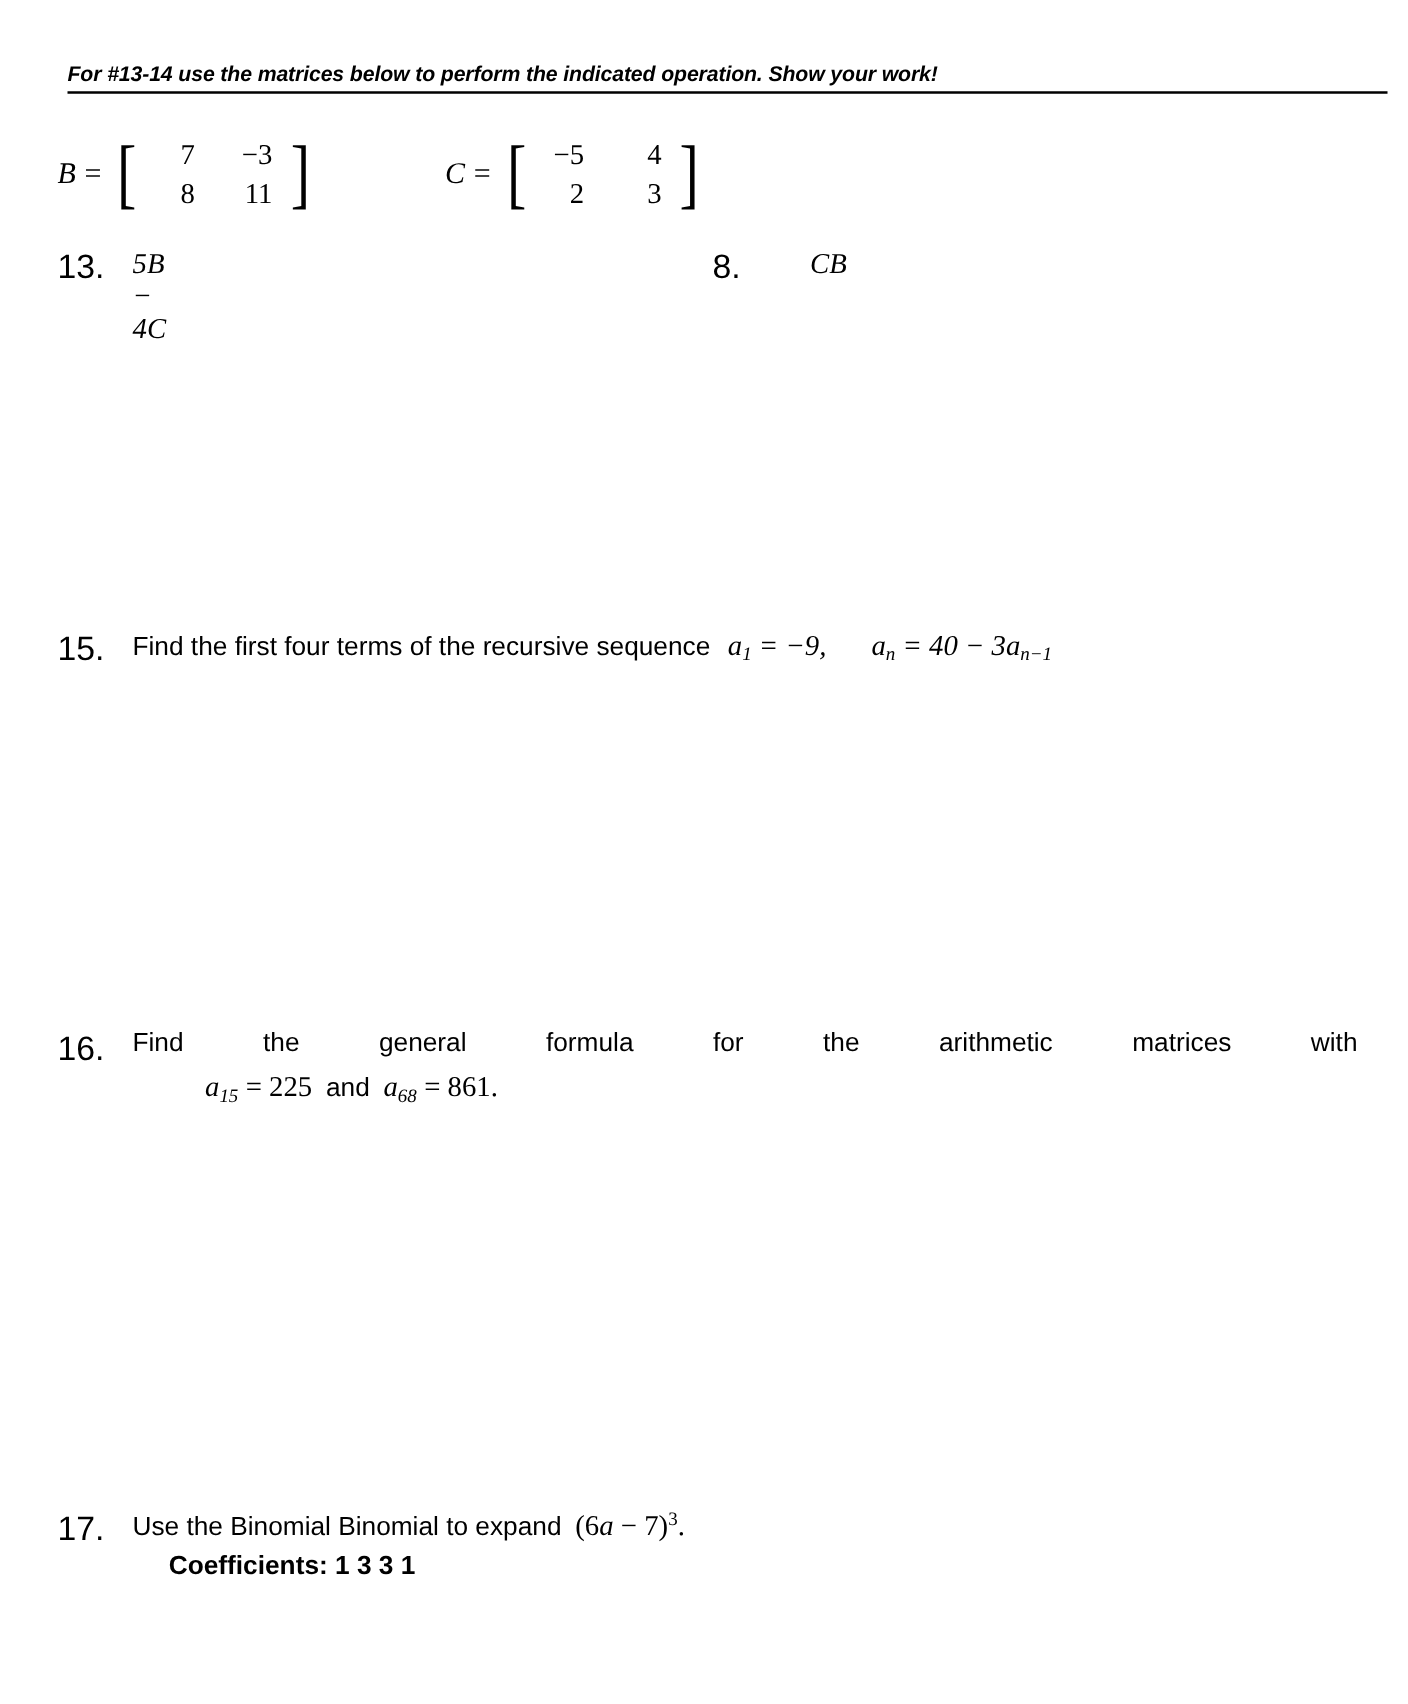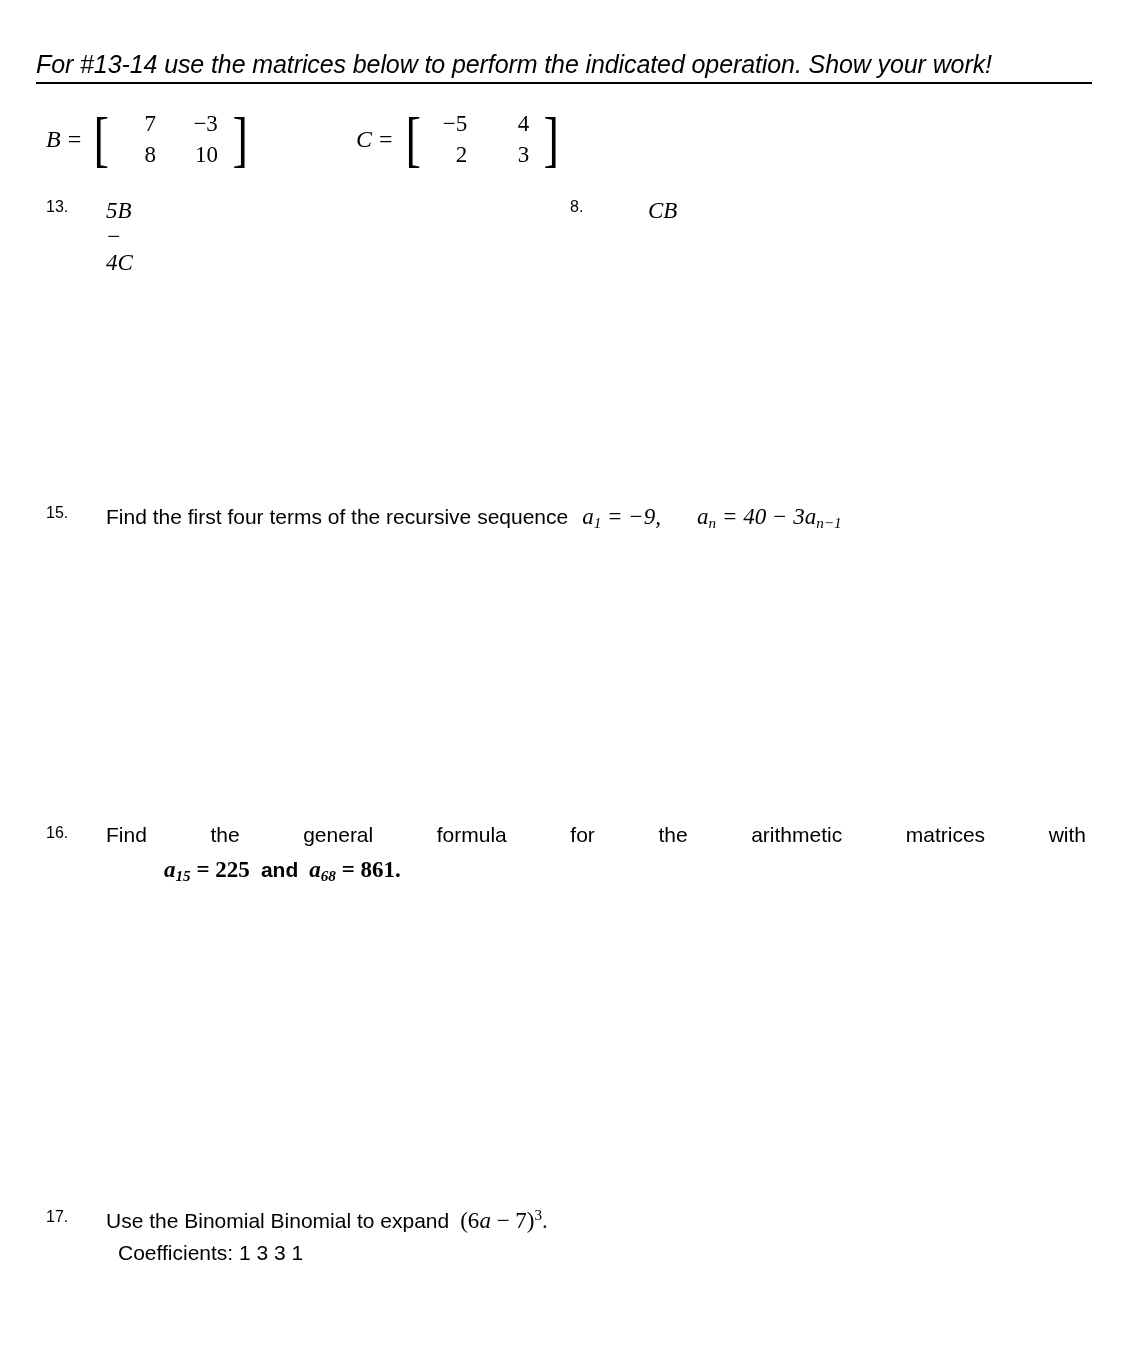--- a/index.html
+++ b/index.html
@@ -12,26 +12,26 @@
     height: 1363px;
     position: relative;
     font-family: "Liberation Sans", sans-serif;
     color: #000000;
     overflow: hidden;
   }
 
   
   .header-line {
     position: absolute;
-    left: 36px;
+    left: 54px;
     top: 50px;
     width: 1056px;
-    font-weight: normal;
+    font-weight: bold;
     font-style: italic;
-    font-size: 25px;
+    font-size: 17px;
     letter-spacing: -0.1px;
     border-bottom: 2px solid #000;
     padding-bottom: 3px;
     white-space: nowrap;
   }
 
   
   .matrix-row {
     position: absolute;
     left: 46px;
@@ -83,21 +83,21 @@
 
   
   .problem {
     position: absolute;
     font-size: 21px;
   }
   .pnum {
     position: absolute;
     left: 0;
     top: 0;
-    font-size: 16px;
+    font-size: 27px;
     white-space: nowrap;
     text-align: right;
   }
   .pbody {
     position: absolute;
     left: 60px;
     top: 0;
     font-size: 21px;
   }
 
@@ -130,31 +130,31 @@
     line-height: 1.0;
   }
   #problem-16 .line2 {
     position: absolute;
     left: 118px;
     top: 34px;
     text-align: left;
     text-align-last: left;
     white-space: nowrap;
     width: auto;
-    font-weight: bold;
   }
 
   
   #problem-17 { left: 46px; top: 1208px; width: 1056px; }
   #problem-17 .pbody { white-space: nowrap; }
   #problem-17 .line2 {
     position: absolute;
-    left: 72px;
+    left: 89px;
     top: 33px;
     white-space: nowrap;
+    font-weight: bold;
   }
 
   sub {
     font-size: 0.66em;
     vertical-align: -0.28em;
     line-height: 0;
   }
   sup {
     font-size: 0.66em;
     vertical-align: 0.52em;
@@ -170,21 +170,21 @@
 <div class="matrix-row">
 
   <div class="matrix-block b">
     <span class="matrix-label">B</span>
     <span class="matrix-eq">=</span>
     <span class="bracket">[</span>
     <span class="matrix-grid">
       <span>7</span>
       <span>−3</span>
       <span>8</span>
-      <span>10</span>
+      <span>11</span>
     </span>
     <span class="bracket">]</span>
   </div>
 
   <div class="matrix-block c">
     <span class="matrix-label">C</span>
     <span class="matrix-eq">=</span>
     <span class="bracket">[</span>
     <span class="matrix-grid">
       <span>−5</span>

